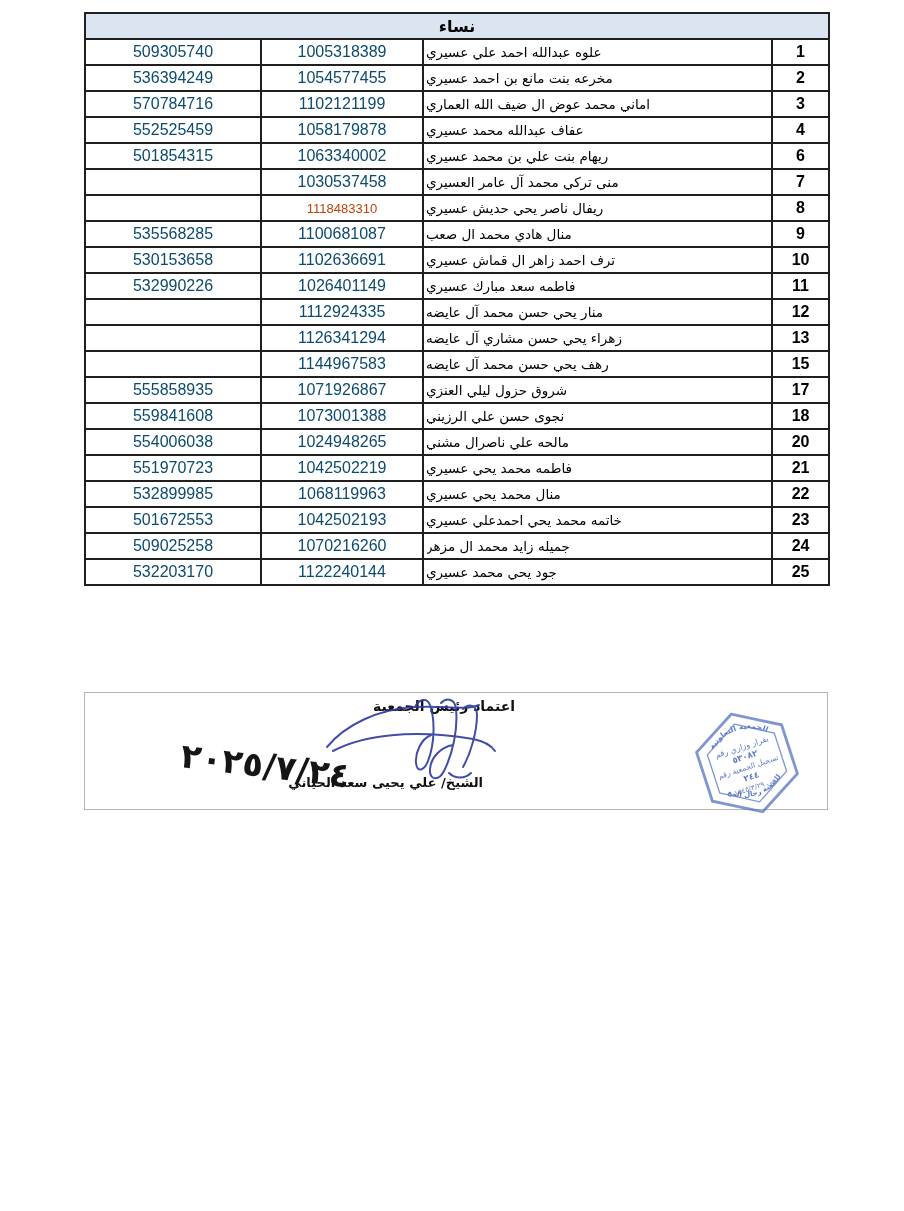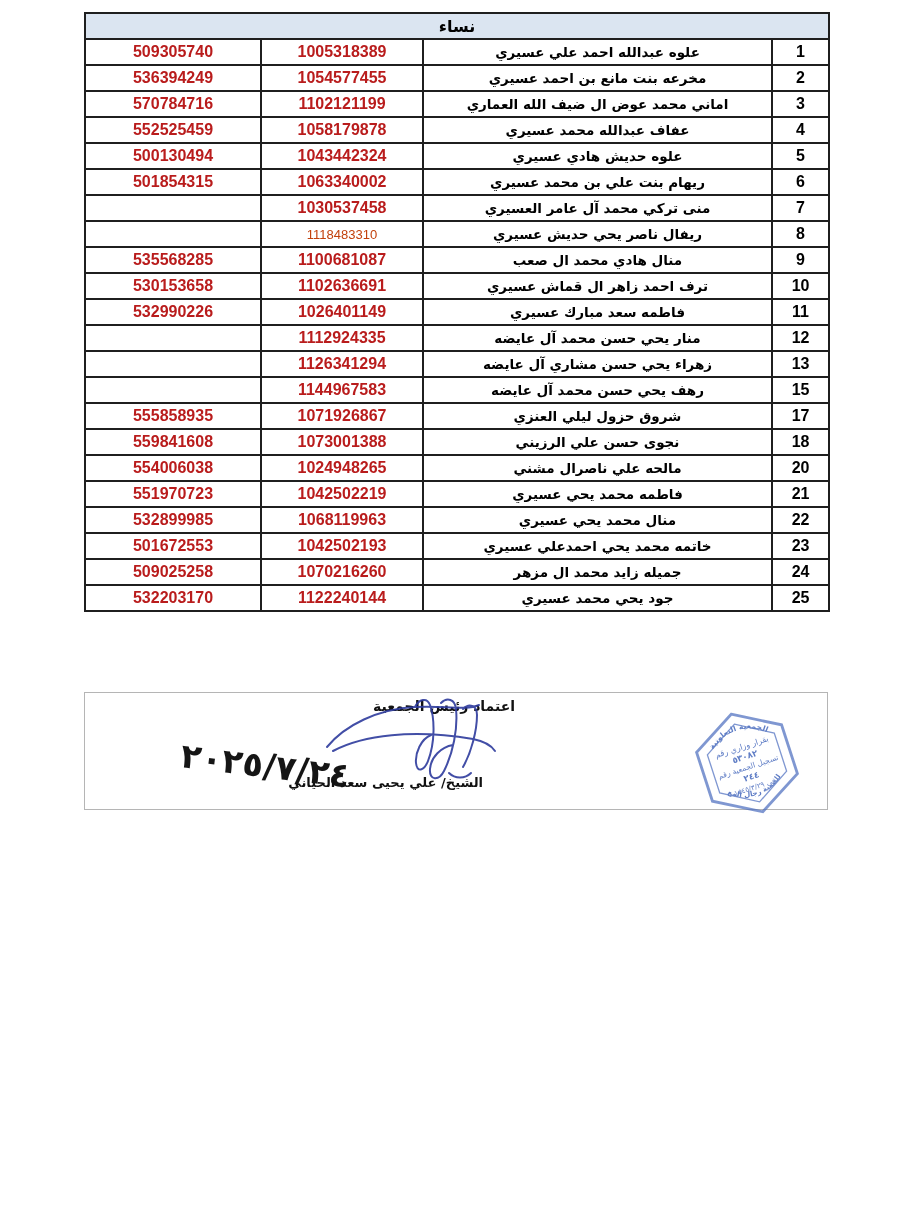--- a/index.html
+++ b/index.html
@@ -26,28 +26,28 @@
     white-space:nowrap;
   }
   th.title-cell{
     background:#dbe5f1;
     font-size:16px;font-weight:bold;color:#000;
     text-align:center;
   }
   td.phone, td.idnum{
     text-align:center;
     font-family:"Liberation Sans","DejaVu Sans",sans-serif;
-    font-weight:bold;font-size:16px;color:#b91c1c;
+    font-weight:normal;font-size:16px;color:#0c4a6e;
   }
   td.idnum.light{
     font-weight:normal;color:#c2410c;font-size:13px;
   }
   td.name{
-    direction:rtl;text-align:center;
-    font-weight:bold;font-size:13.5px;color:#000;
+    direction:rtl;text-align:left;
+    font-weight:normal;font-size:13.5px;color:#000;
     padding-right:2px;
     border-radius:11px;
   }
   td.rownum{
     text-align:center;
     font-family:"Liberation Sans","DejaVu Sans",sans-serif;
     font-weight:bold;font-size:16px;color:#000;
   }
   
   .approval-box{
@@ -124,26 +124,20 @@
           <td class="phone">570784716</td>
           <td class="idnum">1102121199</td>
           <td class="name">اماني محمد عوض ال ضيف الله العماري</td>
           <td class="rownum">3</td>
         </tr>
         <tr>
           <td class="phone">552525459</td>
           <td class="idnum">1058179878</td>
           <td class="name">عفاف عبدالله محمد عسيري</td>
           <td class="rownum">4</td>
-        </tr>
-        <tr>
-          <td class="phone">500130494</td>
-          <td class="idnum">1043442324</td>
-          <td class="name">علوه حديش هادي عسيري</td>
-          <td class="rownum">5</td>
         </tr>
         <tr>
           <td class="phone">501854315</td>
           <td class="idnum">1063340002</td>
           <td class="name">ريهام بنت علي بن محمد عسيري</td>
           <td class="rownum">6</td>
         </tr>
         <tr>
           <td class="phone"></td>
           <td class="idnum">1030537458</td>

